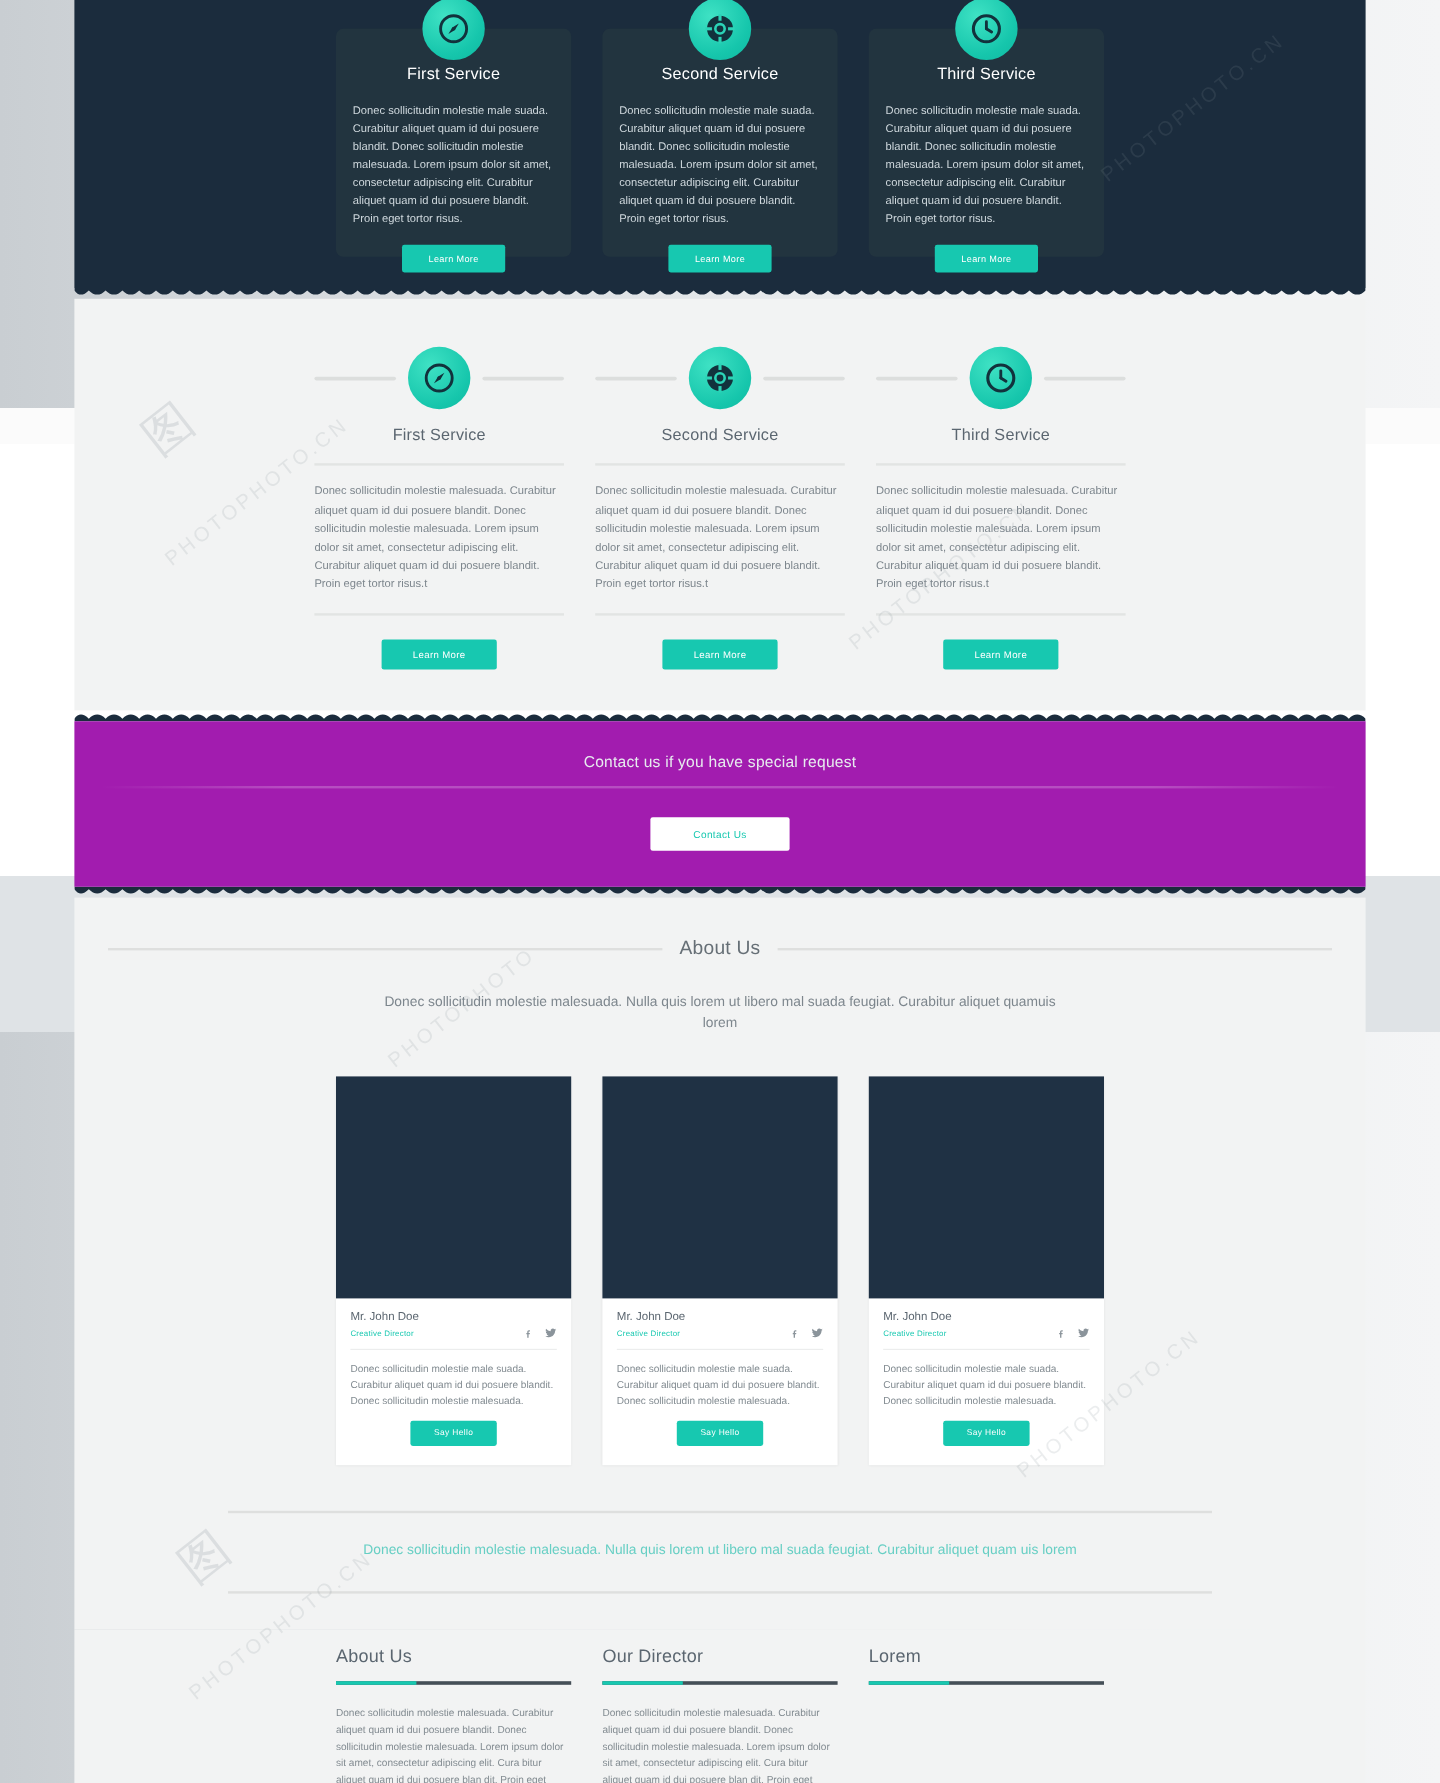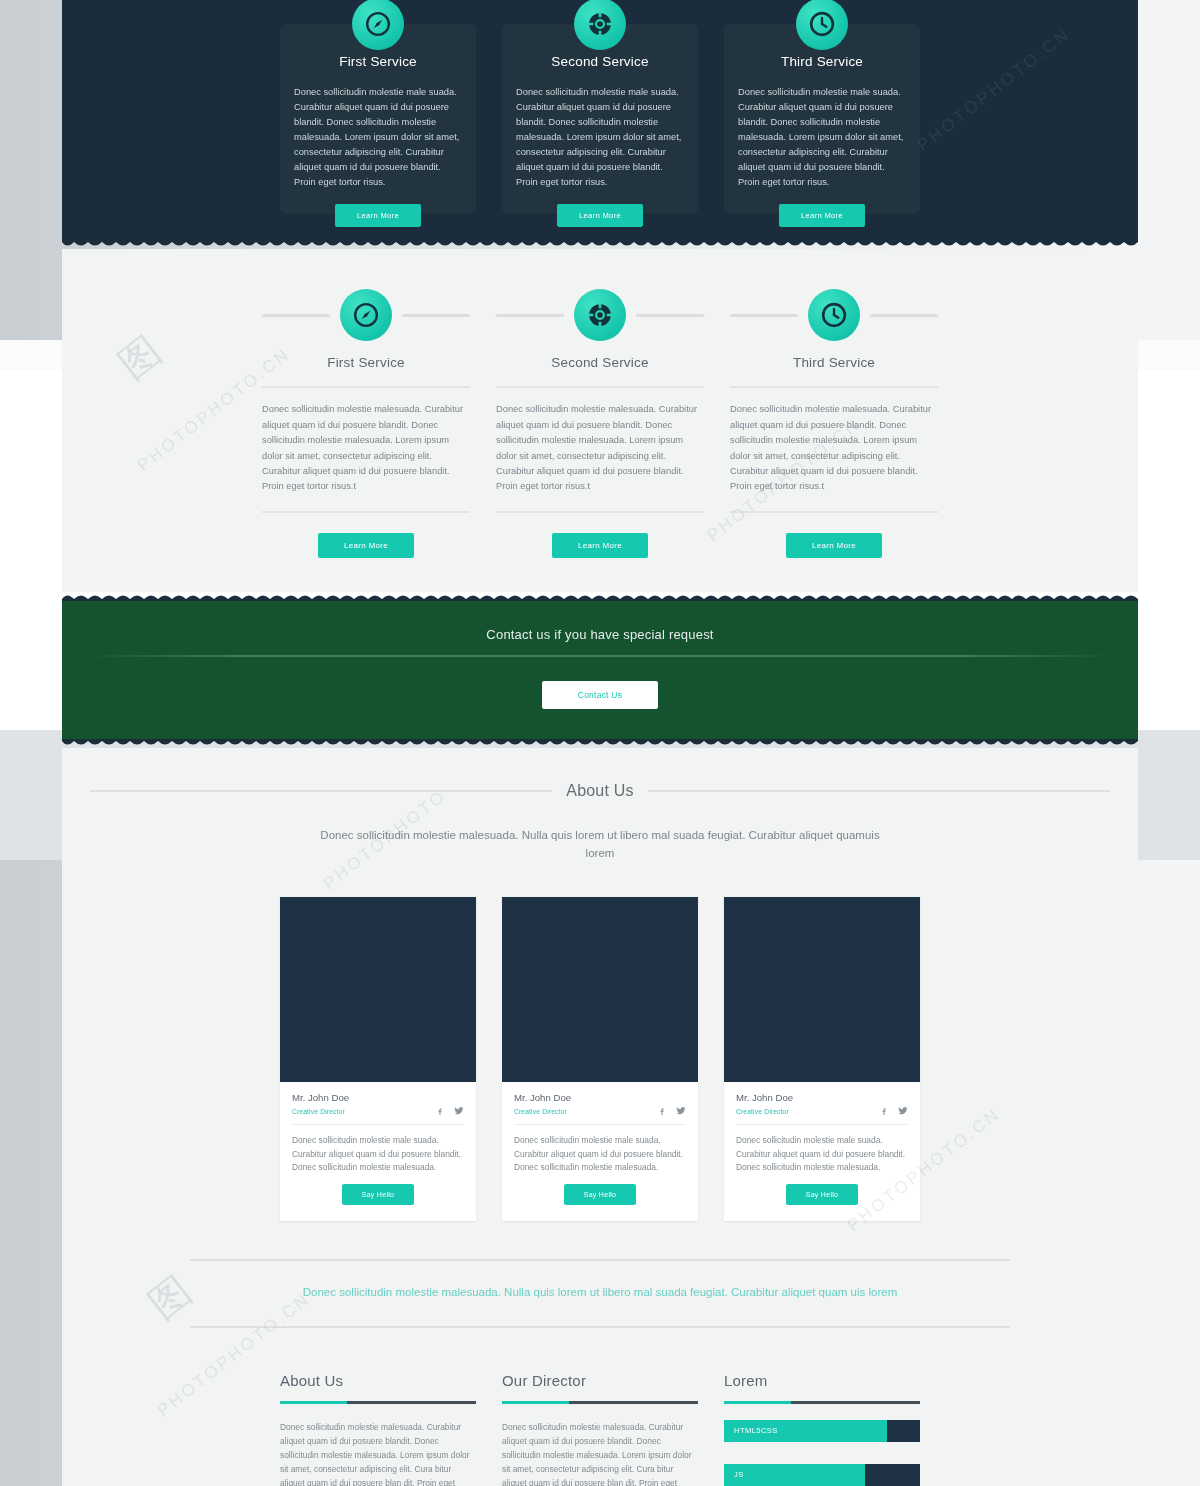--- a/index.html
+++ b/index.html
@@ -156,21 +156,21 @@
     padding: 14px 0 16px 0;
     border-bottom: 2px solid #e2e4e3;
     min-height: 104px;
   }
 
   .light-col .btn-wrap { text-align: center; padding-top: 20px; }
   .light-col .btn-teal { margin: 0; padding: 8px 26px; font-size: 8px; }
 
   
   .sec-contact {
-    background: #14532d;
+    background: #a21caf;
     text-align: center;
     padding: 26px 0 30px 0;
   }
   .sec-contact .title {
     color: #e7ecef;
     font-size: 13px;
     font-weight: 400;
     padding-bottom: 13px;
     letter-spacing: .2px;
   }
@@ -572,30 +572,20 @@
     <div class="bcol">
       <h3>Our Director</h3>
       <div class="bar"></div>
       <p>Donec sollicitudin molestie malesuada. Curabitur aliquet quam id dui posuere blandit. Donec sollicitudin molestie malesuada. Lorem ipsum dolor sit amet, consectetur adipiscing elit. Cura bitur aliquet quam id dui posuere blan dit. Proin eget tortor risus.</p>
 
     </div>
 
     <div class="bcol">
       <h3>Lorem</h3>
       <div class="bar"></div>
-      <div id="skills-list">
-          <div class="skill-row">
-            <div class="skill-fill" style="width:83%"></div>
-            <span class="skill-label">HTML5CSS</span>
-          </div>
-          <div class="skill-row">
-            <div class="skill-fill" style="width:72%"></div>
-            <span class="skill-label">JS</span>
-          </div>
-        </div>
     </div>
 
   </section>
 </div>
 
 <div class="wm-cn" style="left:120px; top:330px;">图</div>
 <div class="wm" style="left:120px; top:400px;">PHOTOPHOTO.CN</div>
 <div class="wm-cn" style="left:150px; top:1270px;">图</div>
 <div class="wm" style="left:140px; top:1345px;">PHOTOPHOTO.CN</div>
 <div class="wm" style="left:900px; top:80px;">PHOTOPHOTO.CN</div>

